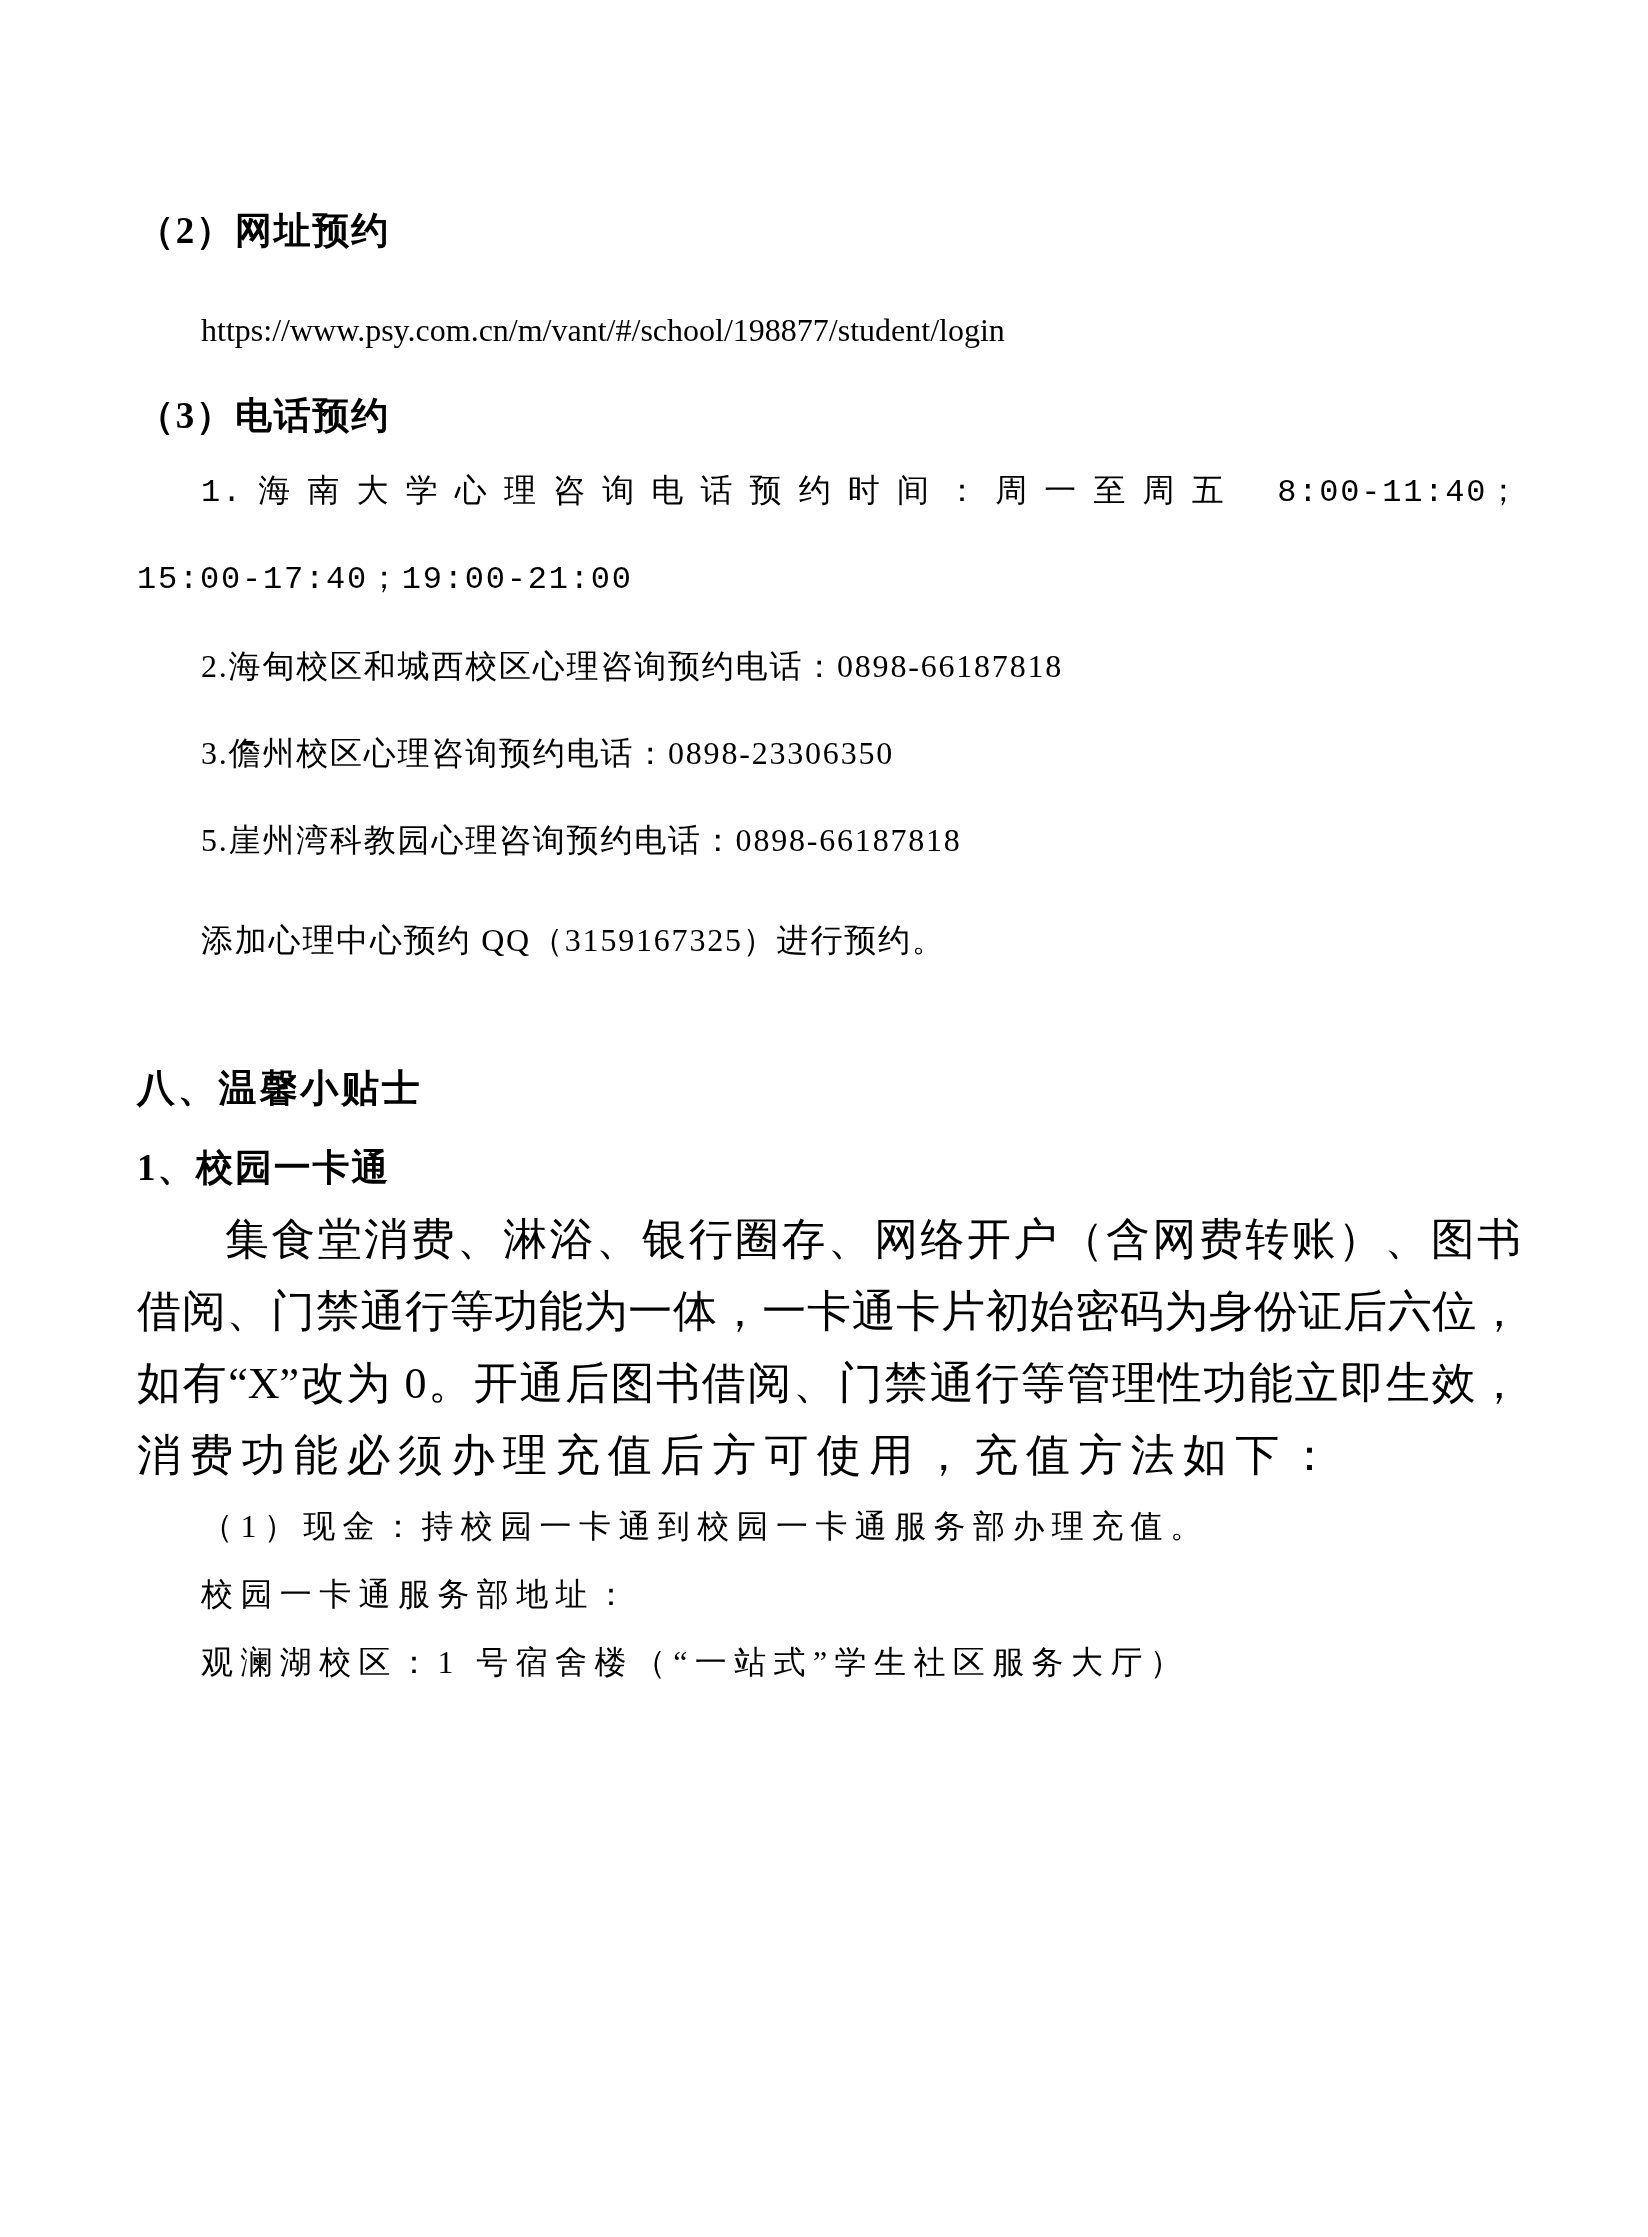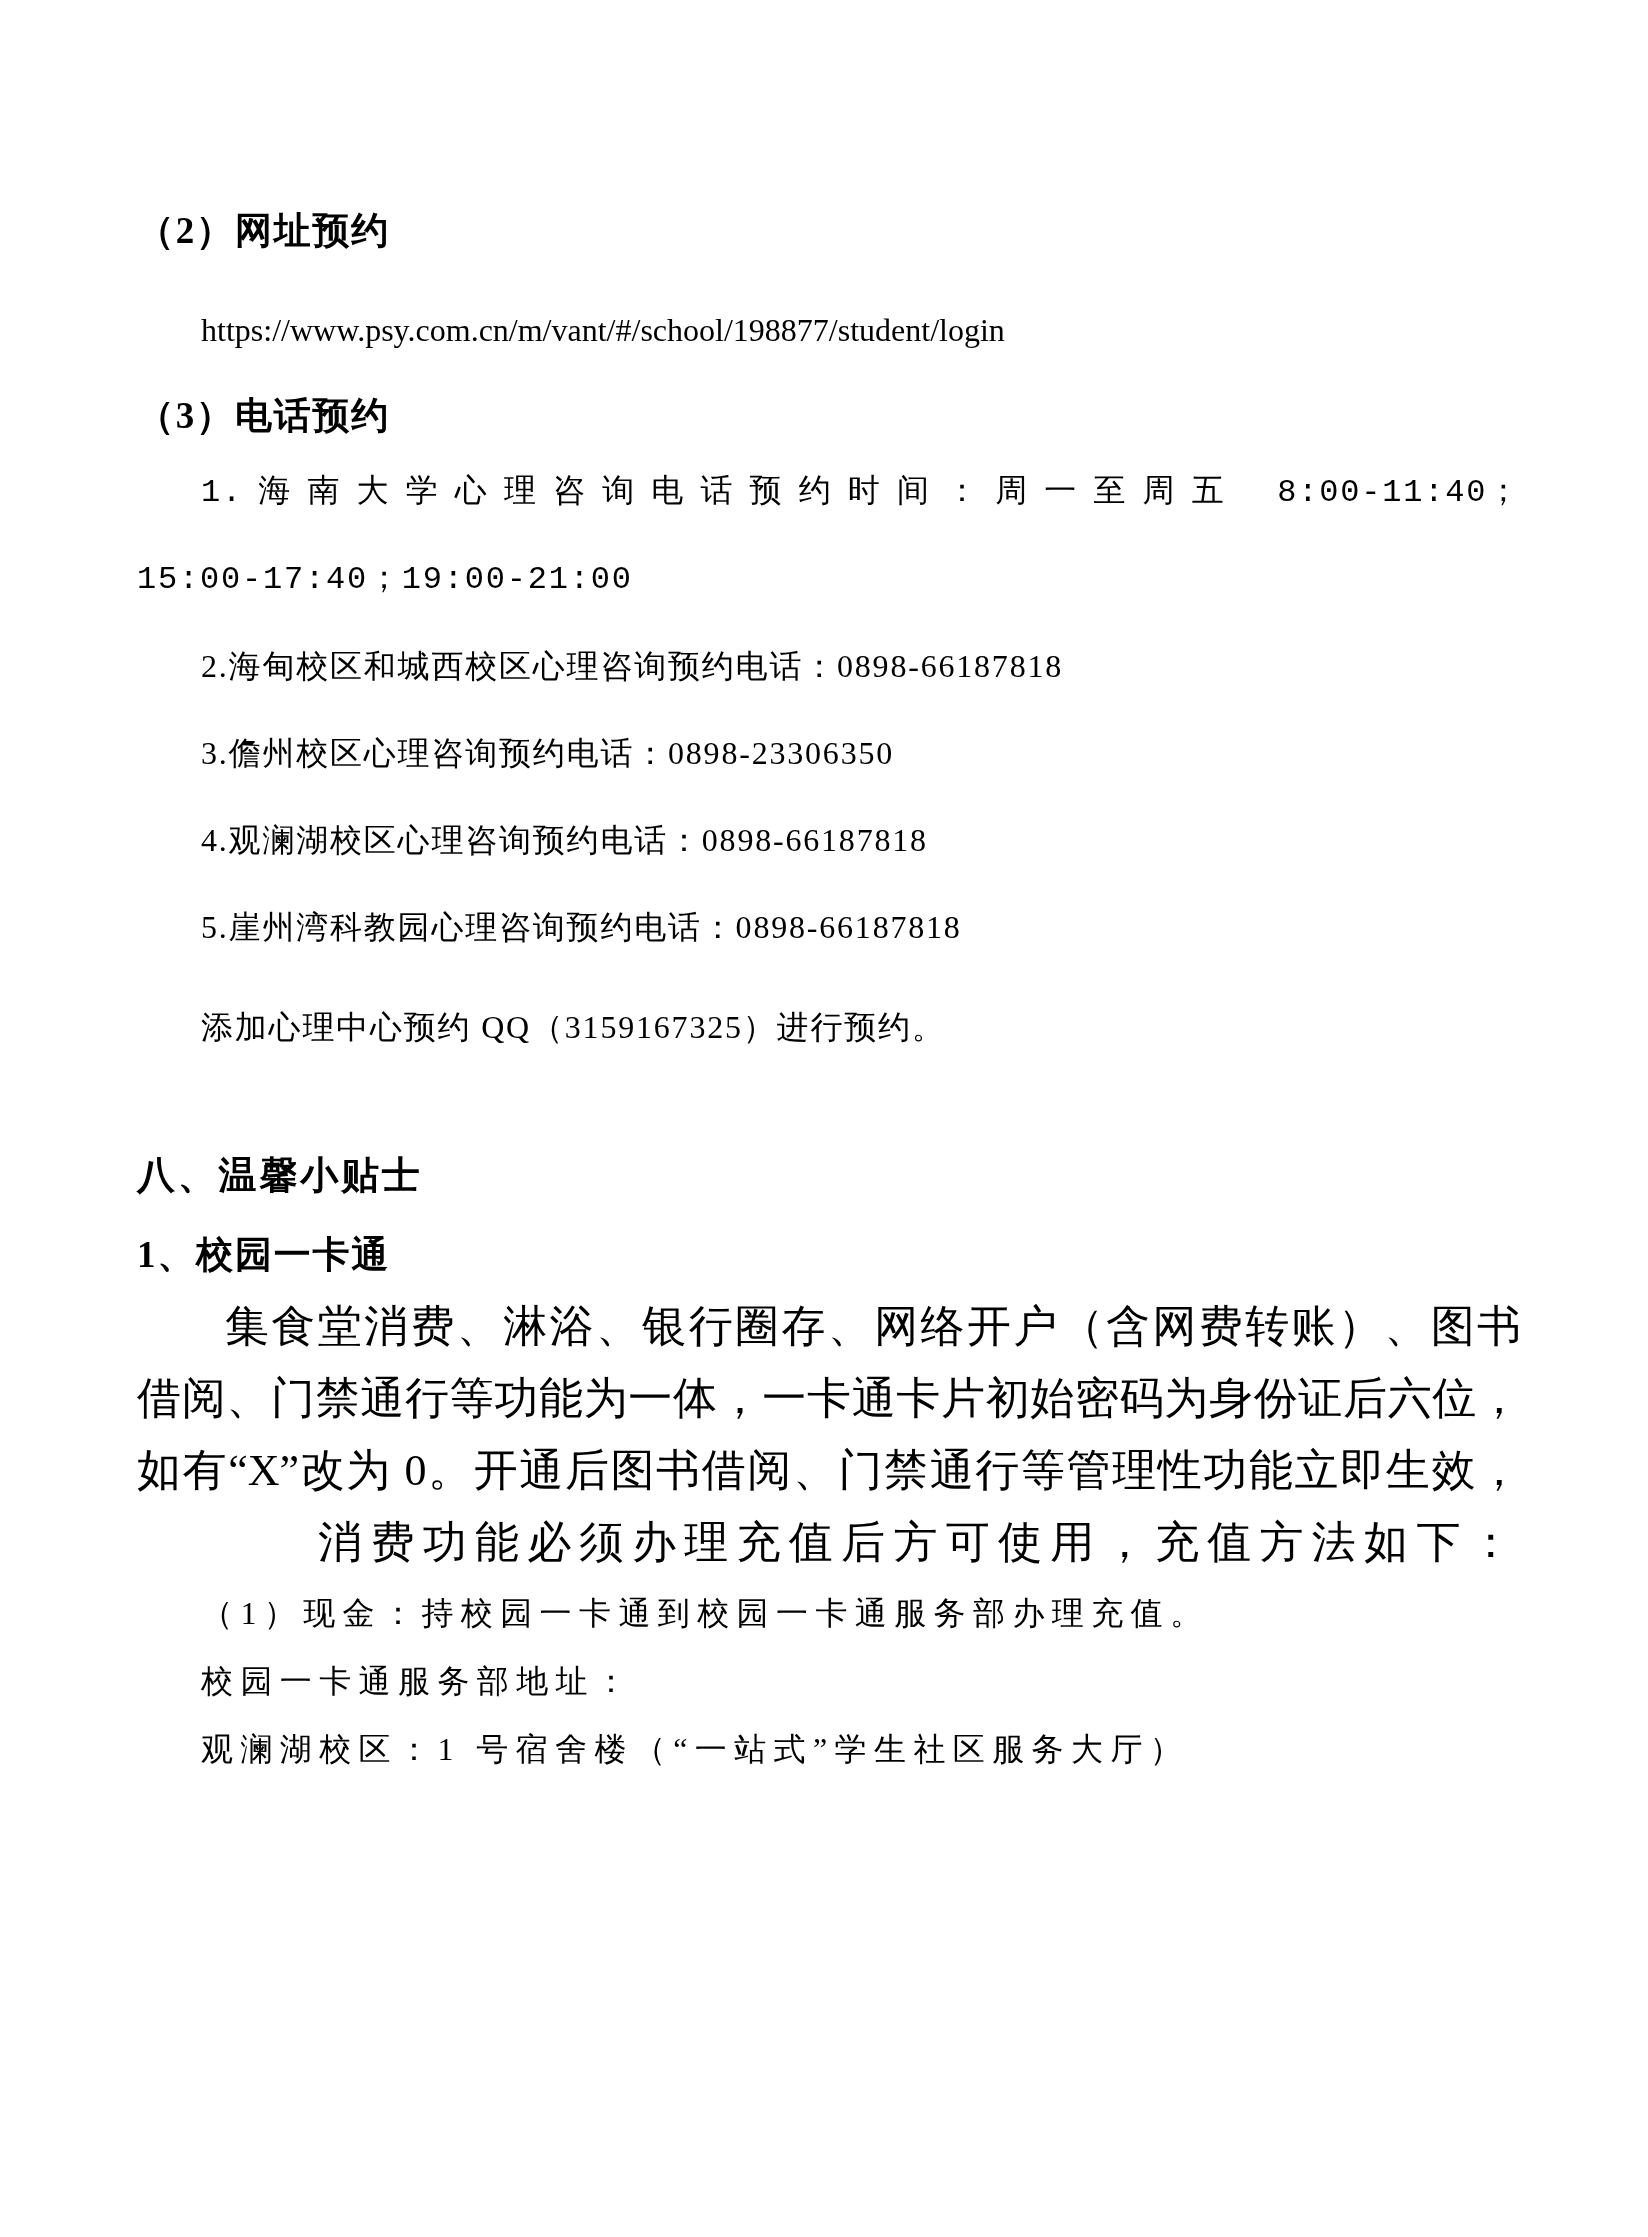--- a/index.html
+++ b/index.html
@@ -51,21 +51,21 @@
     text-align: left;
     text-indent: 0;
   }
   
   .p-tips {
     font-size: 44px;
     line-height: 72px;
   }
   .p-tips .jline { text-indent: 0; letter-spacing: 0; }
   .p-tips .jline.first { text-indent: 2em; }
-  .p-tips .lline { letter-spacing: 8.3px; text-align: right; }
+  .p-tips .lline { letter-spacing: 8.3px; }
   .p-med {
     font-size: 32px;
     line-height: 68px;
     letter-spacing: 7.4px;
   }
   
   .m-top-page   { margin-top: 205px; }
   .m-url        { margin-top: 29.5px; }
   .m-hphone     { margin-top: 16.6px; }
   .m-item1      { margin-top: 7.4px; font-family: Liberation Mono, monospace; }
@@ -88,21 +88,20 @@
 
   <p class="p-wide m-item1">
     <span class="jline">1.海南大学心理咨询电话预约时间：周一至周五 8:00-11:40；</span>
     <span class="lline">15:00-17:40；19:00-21:00</span>
   </p>
 
   <p class="p-wide indent">2.海甸校区和城西校区心理咨询预约电话：0898-66187818</p>
 
   <p class="p-wide indent">3.儋州校区心理咨询预约电话：0898-23306350</p>
 
-  <p class="p-wide indent">4.观澜湖校区心理咨询预约电话：0898-66187818</p>
 
   <p class="p-wide indent">5.崖州湾科教园心理咨询预约电话：0898-66187818</p>
 
 
   <p class="p-wide indent m-qqline">添加心理中心预约 QQ（3159167325）进行预约。</p>
 
   <h1 class="h1 m-h1tips">八、温馨小贴士</h1>
 
   <h2 class="h2 m-h2card">1、校园一卡通</h2>
 

